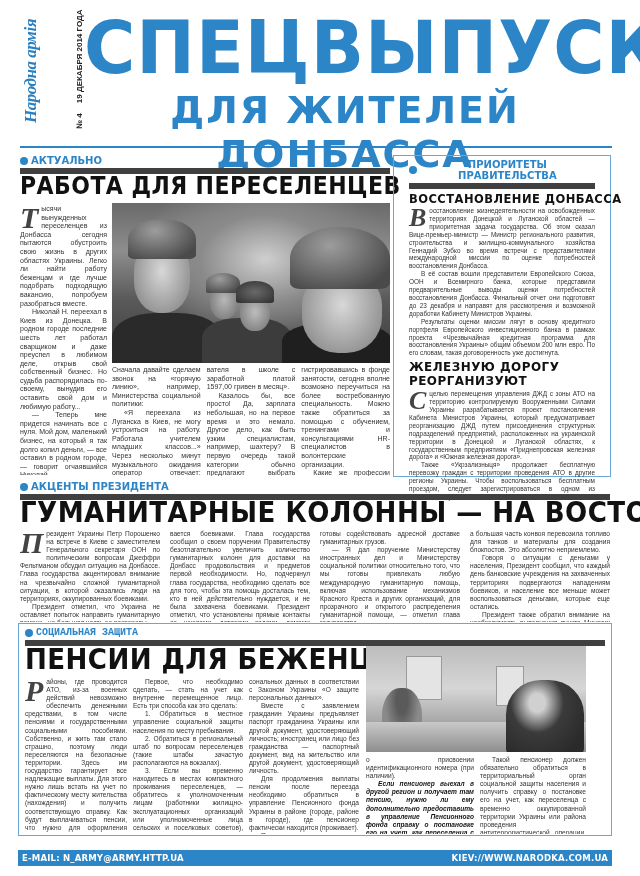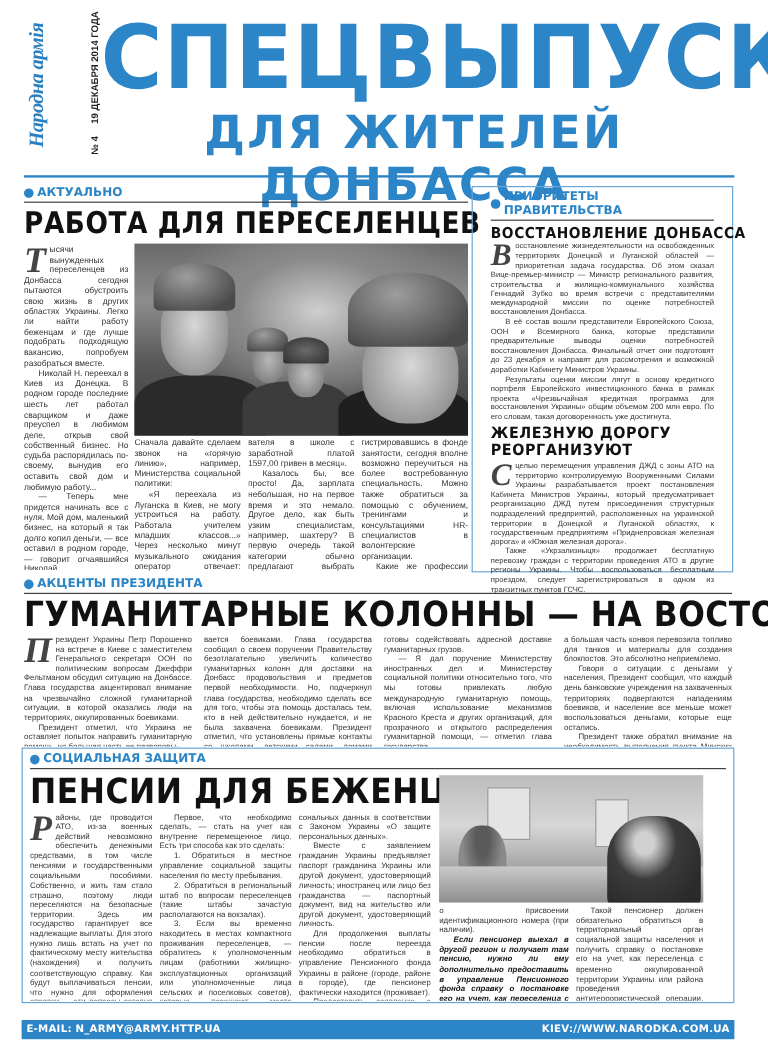--- a/index.html
+++ b/index.html
@@ -17,21 +17,21 @@
   .title-main { position: absolute; left: 84px; top: 10px; width: 520px; text-align: center;
     font-family: "DejaVu Sans", sans-serif; font-weight: bold; font-size: 70px; color: #2c85c6; letter-spacing: 1px; line-height: 76px;
     transform: scaleY(1.05); }
   .title-sub { position: absolute; left: 80px; top: 88px; width: 530px; text-align: center;
     font-family: "DejaVu Sans", sans-serif; font-weight: bold; font-size: 38px; color: #2c85c6; letter-spacing: 2px; line-height: 44px; }
   .mast-rule { position: absolute; left: 20px; top: 146px; width: 254px; height: 2px; background: #2c85c6; }
   .mast-rule2 { position: absolute; left: 274px; top: 146px; width: 338px; height: 2px; background: #2c85c6; }
 
   .rubric { font-family: "DejaVu Sans", sans-serif; font-weight: bold; font-size: 10px; color: #2c85c6; display: flex; align-items: center; gap: 3px; }
   .rubric .dot { width: 8px; height: 8px; border-radius: 50%; background: #2c85c6; display: inline-block; }
-  .rubric-line { border-bottom: 1px solid #404040; padding-bottom: 2px; }
+  .rubric-line { border-bottom: 6px solid #404040; padding-bottom: 2px; text-align: center; }
 
   .headline { font-family: "DejaVu Sans", sans-serif; font-weight: bold; color: #111; letter-spacing: 0.5px; white-space: nowrap; }
 
   .body-text { font-size: 7px; line-height: 8.6px; color: #333; text-align: justify; }
   .body-text p { text-indent: 12px; }
   .body-text p.noindent { text-indent: 0; }
   .dropcap { float: left; font-family: "Liberation Serif", serif; font-style: italic; font-weight: bold; font-size: 30px; line-height: 24px; color: #444; margin-right: 3px; margin-top: 1px; }
   .bold-italic { font-weight: bold; font-style: italic; color: #111; }
 
   
@@ -55,21 +55,21 @@
   .sb-text .dropcap { font-size: 26px; line-height: 20px; }
 
   
   .art2-rubric { position: absolute; left: 20px; top: 481px; width: 590px; }
   .art2-headline { position: absolute; left: 20px; top: 495px; font-size: 29px; line-height: 34px; transform: scaleX(0.9); transform-origin: left; }
   .art2-cols { position: absolute; left: 20px; top: 530px; width: 590px; height: 92px; display: flex; gap: 10px; }
   .art2-cols .body-text { flex: 1; overflow: hidden; font-size: 6.6px; line-height: 8.1px; }
 
   
   .art3-box { position: absolute; left: 18px; top: 623px; width: 594px; height: 213px; border: 1px solid #6aa7d6; }
-  .art3-rubric { position: absolute; left: 6px; top: 3px; width: 580px; }
+  .art3-rubric { position: absolute; left: 6px; top: 3px; width: 580px; font-family: Liberation Mono, monospace; }
   .art3-headline { position: absolute; left: 6px; top: 18px; font-size: 29px; line-height: 34px; transform: scaleX(0.9); transform-origin: left; }
   .art3-col { position: absolute; overflow: hidden; font-size: 6.6px; line-height: 8.1px; }
   .art3-photo { position: absolute; left: 347px; top: 22px; width: 220px; height: 106px; overflow: hidden;
     background: linear-gradient(180deg, #bdbdbd 0%, #d6d6d6 40%, #a9a9a9 70%, #7c7c7c 100%); }
   .art3-photo .window { position: absolute; background: #e4e4e4; border: 1px solid #9a9a9a; }
   .art3-photo .counter { position: absolute; left: 0; bottom: 0; width: 100%; height: 30px; background: linear-gradient(180deg, #c9c9c9, #8e8e8e); }
   .art3-photo .person { position: absolute; border-radius: 45% 45% 10% 10%; }
 
   .footer { position: absolute; left: 18px; top: 850px; width: 594px; height: 16px; background: #2c85c6; display: flex; justify-content: space-between; align-items: center; padding: 0 4px; }
   .footer span { font-family: "DejaVu Sans", sans-serif; font-weight: bold; font-size: 8.5px; color: #ffffff; letter-spacing: 0.2px; }

